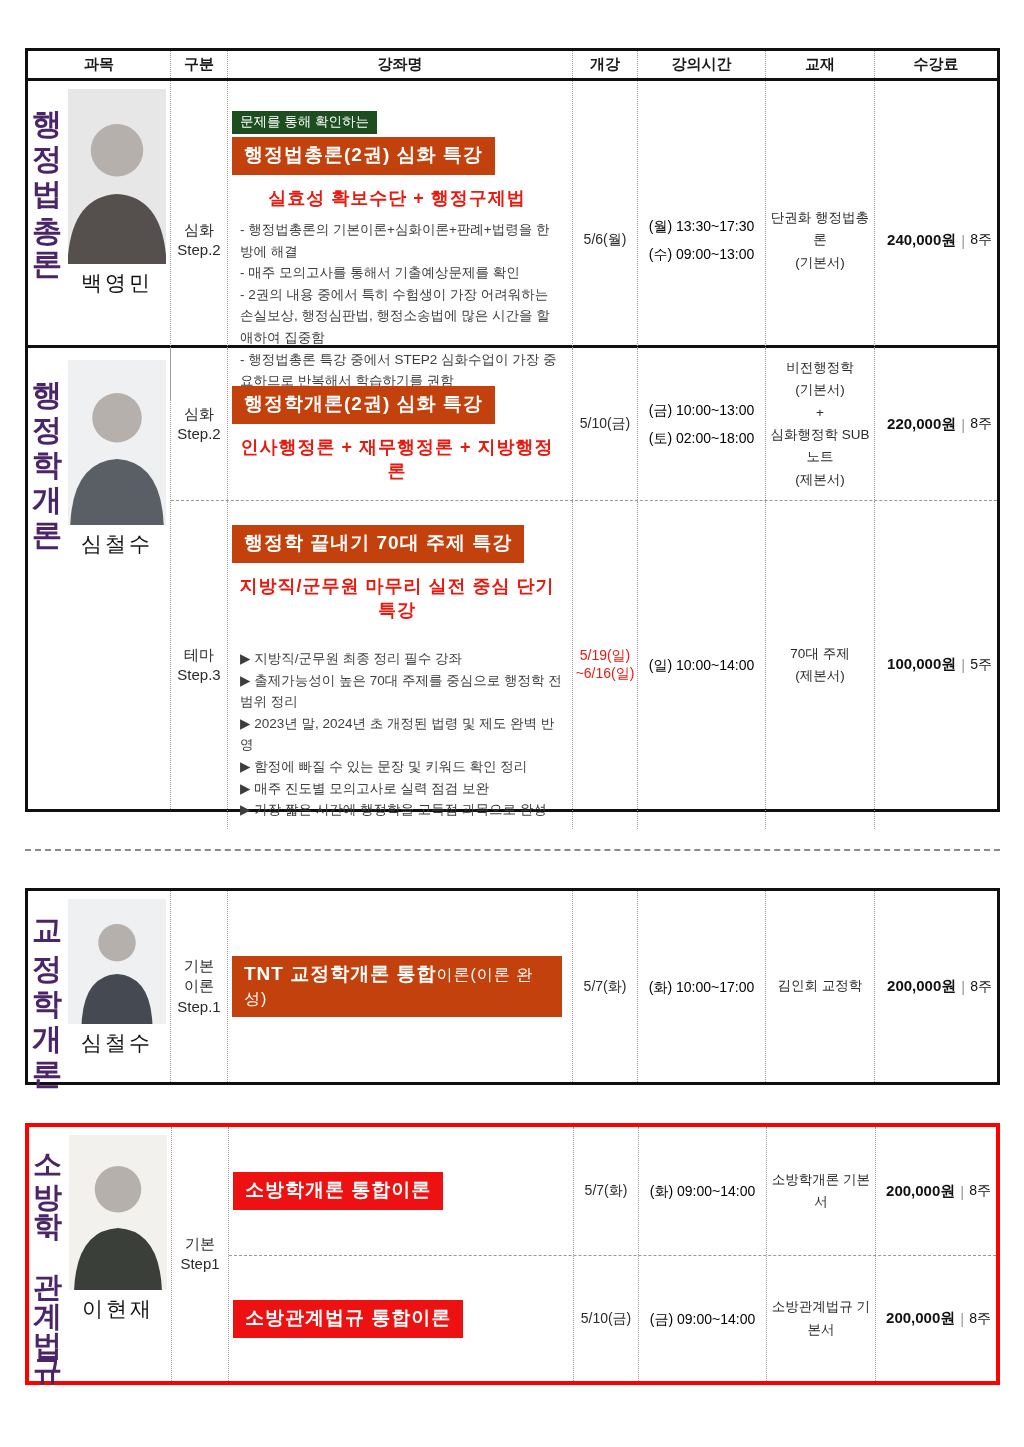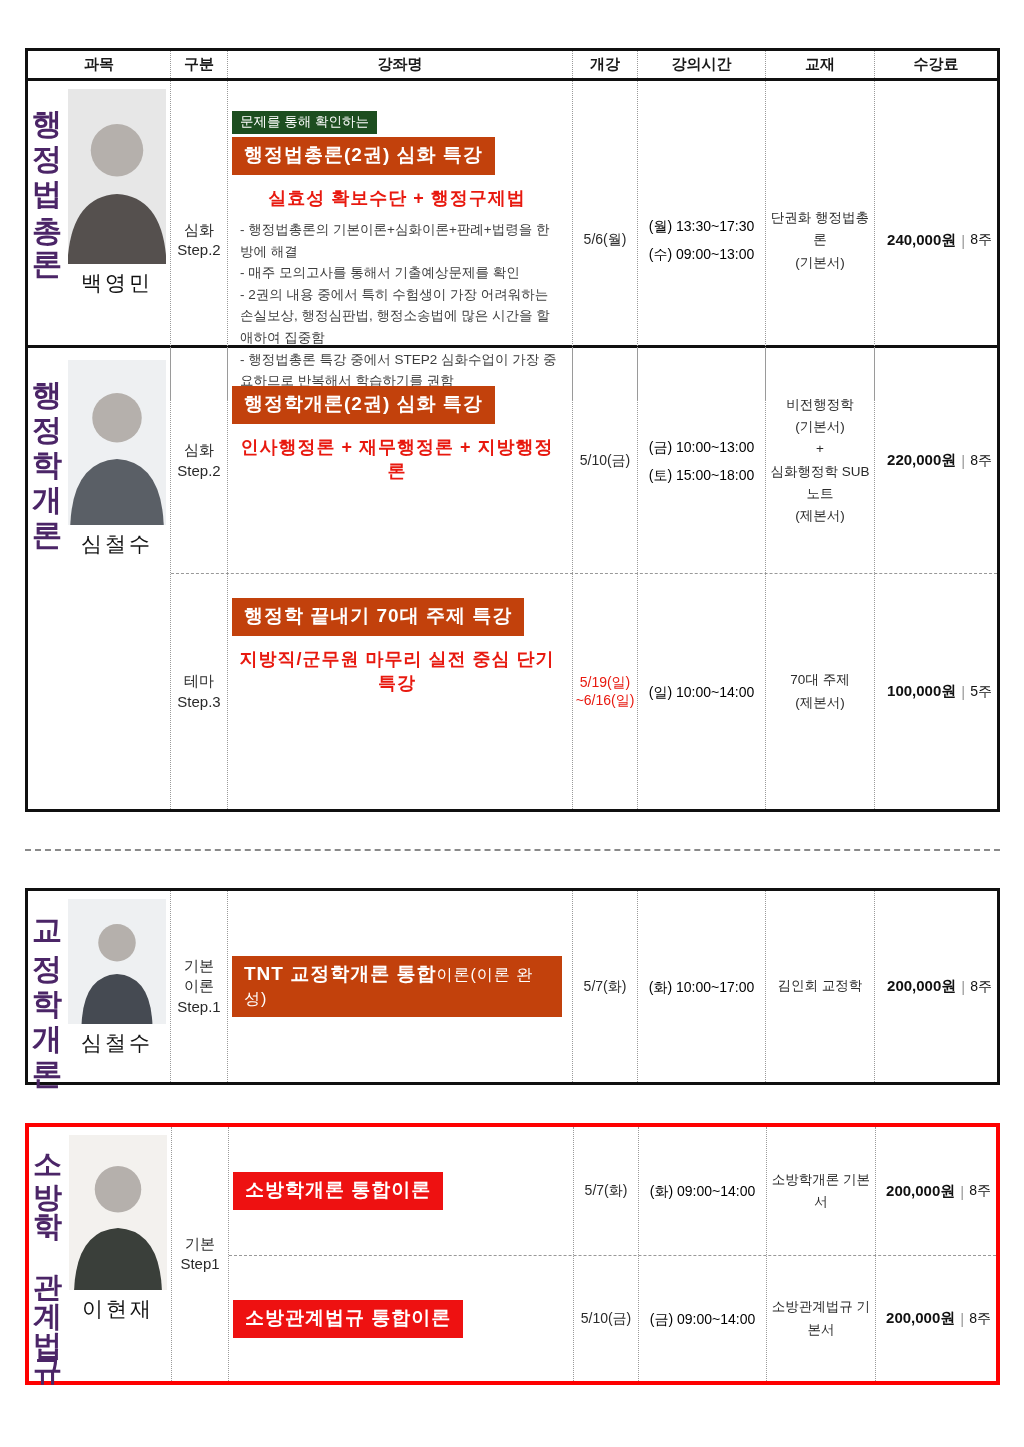--- a/index.html
+++ b/index.html
@@ -153,21 +153,21 @@
           </div>
           <div class="cell course course--s2a">
             <div><span class="badge">행정학개론(2권) 심화 특강</span></div>
             <div class="subtitle">인사행정론 + 재무행정론 + 지방행정론</div>
           </div>
           <div class="cell start">
             <div>5/10(금)</div>
           </div>
           <div class="cell time">
             <div>(금) 10:00~13:00</div>
-            <div>(토) 15:00~18:00</div>
+            <div>(토) 02:00~18:00</div>
           </div>
           <div class="cell book">
             <div>비전행정학</div>
             <div>(기본서)</div>
             <div>+</div>
             <div>심화행정학 SUB노트</div>
             <div>(제본서)</div>
           </div>
           <div class="cell lastcell price">
             <span class="amt">220,000원</span>
@@ -177,20 +177,28 @@
         </div>
 
         <div class="subrow subrow-b">
           <div class="cell lvl">
             <div>테마</div>
             <div>Step.3</div>
           </div>
           <div class="cell course course--s2b">
             <div><span class="badge">행정학 끝내기 70대 주제 특강</span></div>
             <div class="subtitle">지방직/군무원 마무리 실전 중심 단기 특강</div>
+            <div class="bullets">
+              <div>▶ 지방직/군무원 최종 정리 필수 강좌</div>
+              <div>▶ 출제가능성이 높은 70대 주제를 중심으로 행정학 전범위 정리</div>
+              <div>▶ 2023년 말, 2024년 초 개정된 법령 및 제도 완벽 반영</div>
+              <div>▶ 함정에 빠질 수 있는 문장 및 키워드 확인 정리</div>
+              <div>▶ 매주 진도별 모의고사로 실력 점검 보완</div>
+              <div>▶ 가장 짧은 시간에 행정학을 고득점 과목으로 완성</div>
+            </div>
           </div>
           <div class="cell start start--red">
             <div>5/19(일)</div>
             <div>~6/16(일)</div>
           </div>
           <div class="cell time">
             <div>(일) 10:00~14:00</div>
           </div>
           <div class="cell book">
             <div>70대 주제</div>

